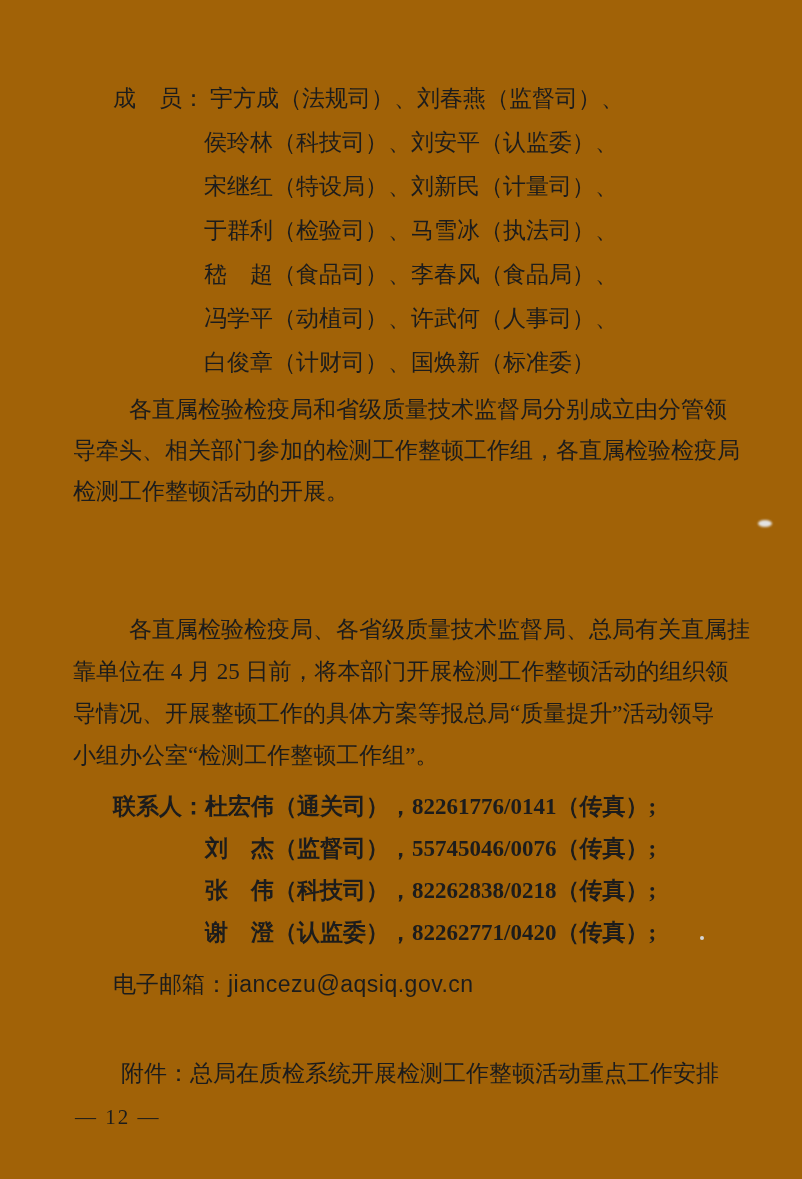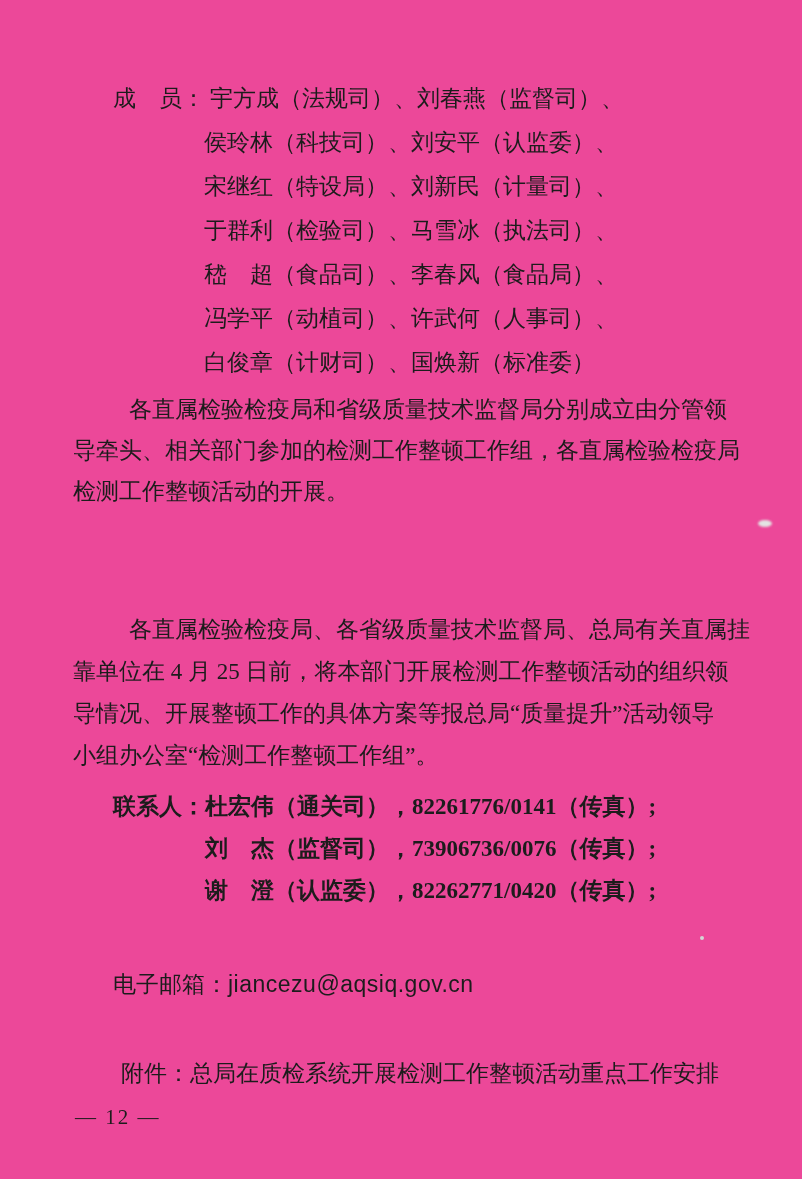--- a/index.html
+++ b/index.html
@@ -1,21 +1,21 @@
 <!DOCTYPE html>
 <html lang="zh"><head>
 <meta charset="utf-8">
 <style>
   * { margin:0; padding:0; box-sizing:border-box; }
   html, body { background:#d9d9d9; }
   .doc {
     position:relative;
     width:802px; height:1179px;
     margin:0 auto;
-    background:#ec4899;
+    background:#a16207;
     overflow:hidden;
     font-family:"Liberation Serif","DejaVu Serif",serif;
     color:#1c1c1c;
     font-size:23px;
   }
   .block { position:absolute; left:73px; }
   .line {
     white-space:nowrap;
     height:var(--lh,43px);
     line-height:var(--lh,43px);
@@ -89,21 +89,22 @@
         <div class="line">导情况、开展整顿工作的具体方案等报总局“质量提升”活动领导</div>
         <div class="line">小组办公室“检测工作整顿工作组”。</div>
       </div>
   </section>
 
   <section class="block contacts">
     <div class="line">
       <span>联系人：</span><span>杜宏伟（通关司），82261776/0141（传真）;</span>
     </div>
     <div class="hang">
-        <div class="line">刘　杰（监督司），73906736/0076（传真）;</div>
+        <div class="line">刘　杰（监督司），55745046/0076（传真）;</div>
+        <div class="line">张　伟（科技司），82262838/0218（传真）;</div>
         <div class="line">谢　澄（认监委），82262771/0420（传真）;</div>
       </div>
   </section>
 
   <section class="block email">
     <div class="line">
       <span>电子邮箱：</span><span class="addr">jiancezu@aqsiq.gov.cn</span>
     </div>
   </section>
 

